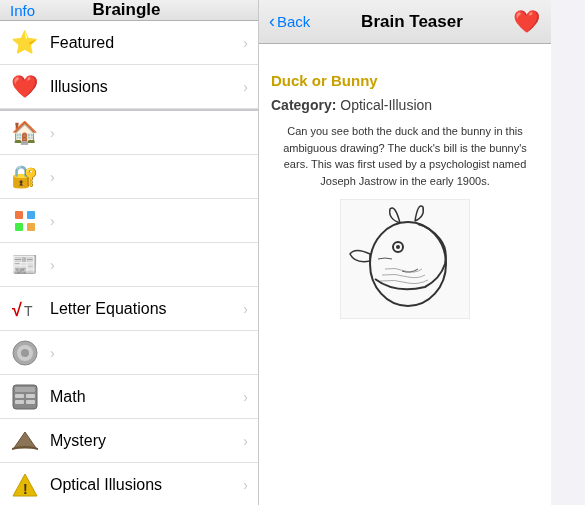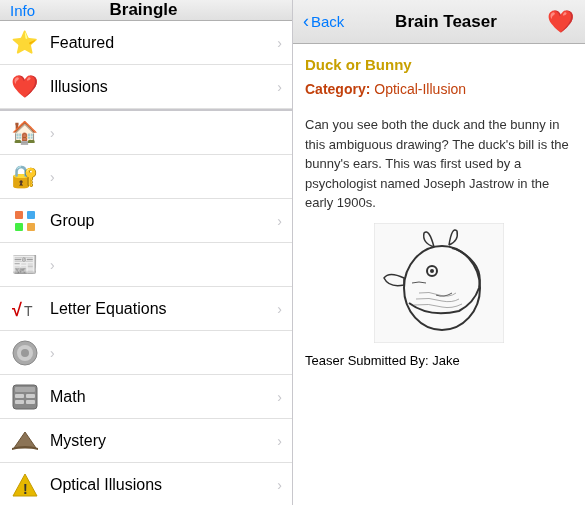--- a/index.html
+++ b/index.html
@@ -7,21 +7,21 @@
       width: 585px;
       height: 505px;
       display: flex;
       font-family: -apple-system, 'Helvetica Neue', Arial, sans-serif;
       overflow: hidden;
       background: #f2f2f7;
     }
 
     
     .left-panel {
-      width: 293px;
+      width: 259px;
       height: 505px;
       background: #fff;
       display: flex;
       flex-direction: column;
       border-right: 1px solid #c8c7cc;
     }
 
     .left-header {
       display: flex;
       align-items: center;
@@ -142,37 +142,39 @@
       padding: 12px 12px;
       overflow-y: auto;
       background: #fff;
     }
 
     .teaser-title {
       font-size: 15px;
       font-weight: bold;
       color: #c8a000;
       margin-bottom: 8px;
+      margin-top: 16px;
     }
 
     .teaser-category {
       font-size: 14px;
-      color: #c2410c;
-      margin-bottom: 18px;
+      color: #404040;
+      margin-bottom: 10px;
     }
 
     .teaser-category span {
       font-weight: normal;
     }
 
     .teaser-body {
-      font-size: 13px;
+      font-size: 11px;
       color: #333;
       line-height: 1.5;
       margin-bottom: 10px;
+      text-align: center;
     }
 
     .duck-bunny-image {
       width: 130px;
       height: 120px;
       margin: 8px auto 10px auto;
       display: block;
     }
 
     .teaser-submitted {
@@ -223,21 +225,20 @@
     </div>
     <div class="list-item">
       <div class="item-icon">
         <svg width="24" height="24" viewBox="0 0 24 24">
           <rect x="2" y="2" width="8" height="8" fill="#e74" rx="1"></rect>
           <rect x="14" y="2" width="8" height="8" fill="#4ae" rx="1"></rect>
           <rect x="2" y="14" width="8" height="8" fill="#4e4" rx="1"></rect>
           <rect x="14" y="14" width="8" height="8" fill="#ea4" rx="1"></rect>
         </svg>
       </div>
-      <span class="item-label">Group</span>
       <span class="item-chevron">›</span>
     </div>
     <div class="list-item">
       <div class="item-icon">📰</div>
       <span class="item-chevron">›</span>
     </div>
     <div class="list-item">
       <div class="item-icon">
         <svg width="26" height="22" viewBox="0 0 26 22">
           <text x="0" y="18" font-size="18" font-weight="bold" fill="#c00">√</text>
@@ -333,19 +334,15 @@
       <path d="M 35 80 Q 55 95 85 88 Q 100 80 105 65 Q 108 50 100 40 Q 90 28 78 25" fill="none" stroke="#333" stroke-width="2"></path>
 
       <path d="M 38 60 Q 45 58 52 60" fill="none" stroke="#555" stroke-width="1"></path>
       <path d="M 62 72 Q 70 75 78 70" fill="none" stroke="#555" stroke-width="1"></path>
 
       <path d="M 45 70 Q 55 68 65 72 Q 75 75 82 70" fill="none" stroke="#888" stroke-width="0.7"></path>
       <path d="M 42 76 Q 55 74 68 78 Q 78 80 85 76" fill="none" stroke="#888" stroke-width="0.7"></path>
       <path d="M 40 82 Q 55 80 68 84 Q 78 86 88 81" fill="none" stroke="#888" stroke-width="0.7"></path>
     </svg>
 
-    <div class="teaser-submitted">
-      <span>Teaser Submitted By:</span>
-      <span>Jake</span>
-    </div>
   </div>
 
 </div>
 
 </body></html>

